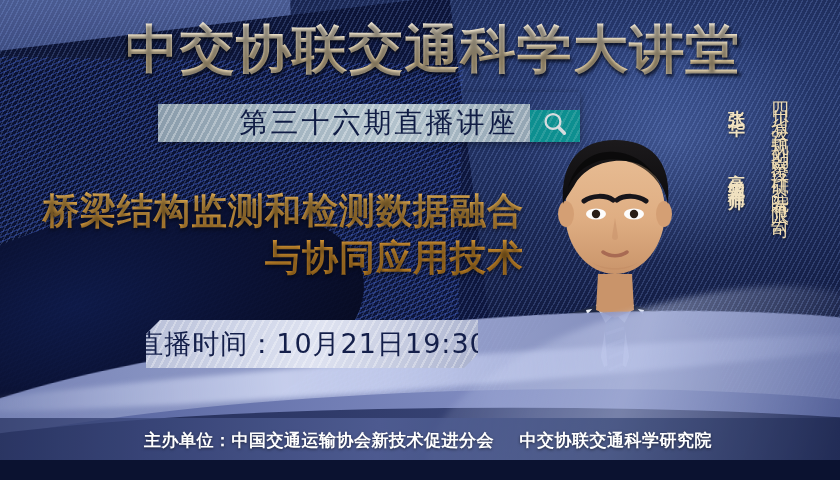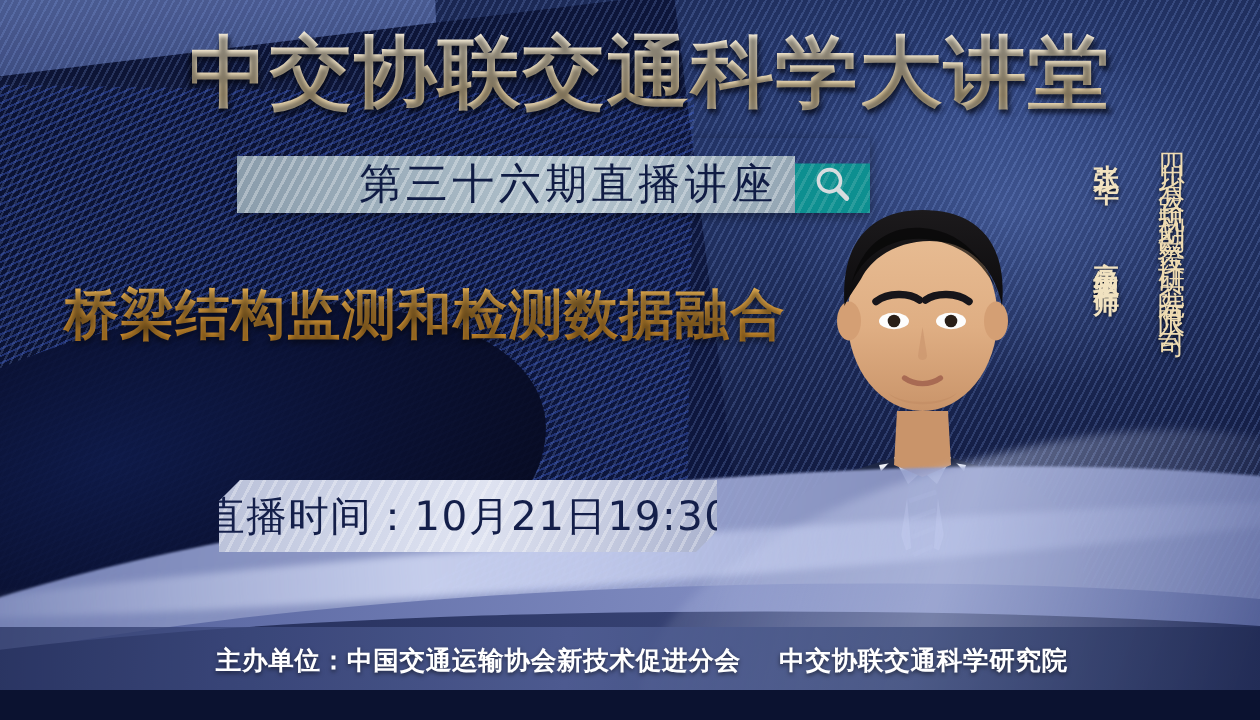--- a/index.html
+++ b/index.html
@@ -375,20 +375,21 @@
         <svg width="28" height="28" viewBox="0 0 28 28" aria-hidden="true">
           <circle cx="12" cy="11.5" r="7.4" fill="none" stroke="#d7dcdf" stroke-width="2.4"></circle>
           <line x1="17.4" y1="17" x2="23.4" y2="23.2" stroke="#d7dcdf" stroke-width="3.4" stroke-linecap="round"></line>
         </svg>
       </span>
     </div>
   </div>
 
   <div class="lecture-title">
     <span>桥梁结构监测和检测数据融合</span>
+    <span>与协同应用技术</span>
   </div>
 
   <div class="date-pill">
     <div class="date-pill-text">直播时间：10月21日19:30</div>
   </div>
 
   <div class="vtext vtext-name">张二华  高级工程师</div>
   <div class="vtext vtext-org">四川省公路规划勘察设计研究院有限公司</div>
 
   <div class="footer-text">主办单位：中国交通运输协会新技术促进分会    中交协联交通科学研究院</div>

